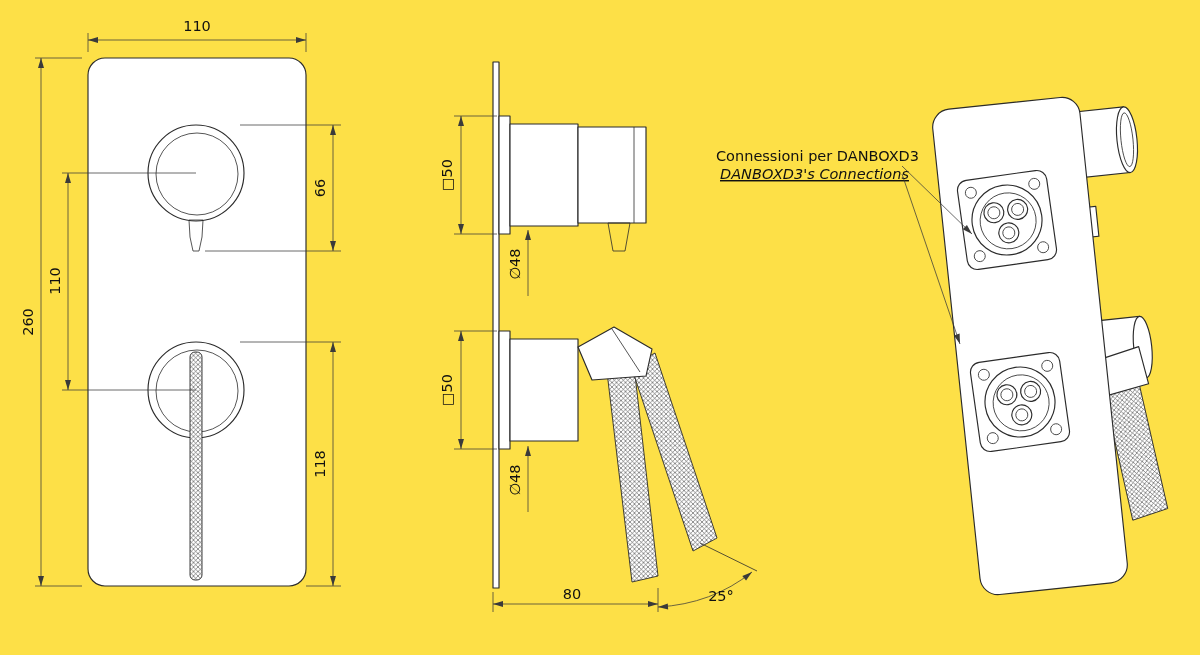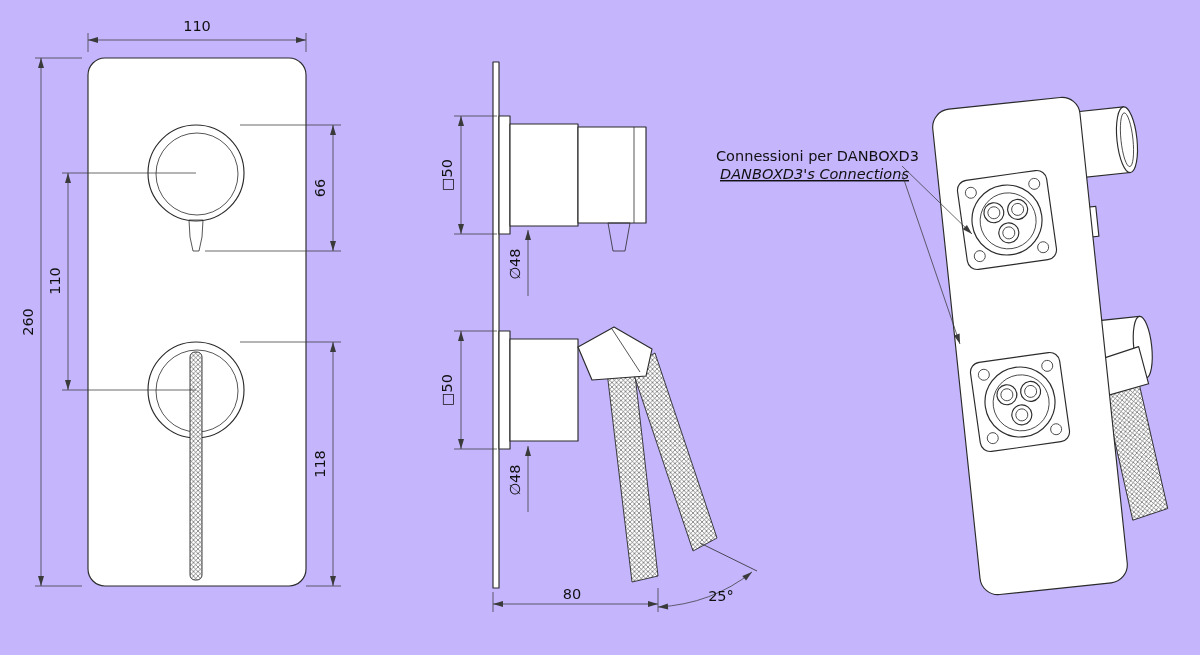--- a/index.html
+++ b/index.html
@@ -1,17 +1,17 @@
 <!DOCTYPE html>
 <html><head>
 <meta charset="utf-8">
 <style>
   html,body{margin:0;padding:0;background:#fff;}
   .canvas{
-    width:1200px;height:655px;background:#c4b5fd;position:relative;overflow:hidden;
+    width:1200px;height:655px;background:#fde047;position:relative;overflow:hidden;
     font-family:"DejaVu Sans",sans-serif;
   }
   svg{display:block;}
   .ol   { fill:#ffffff; stroke:#2b2b2b; stroke-width:1.15; stroke-linejoin:round; }
   .tn   { fill:none;    stroke:#2b2b2b; stroke-width:0.8;  stroke-linejoin:round; }
   .knurl{ fill:url(#knurl); stroke:#2b2b2b; stroke-width:0.9; }
   .dim  { fill:none;    stroke:#3a3a3a; stroke-width:0.75; }
   text.dimtext{ font-family:"DejaVu Sans",sans-serif; font-size:14.5px; fill:#111; }
   text.note   { font-family:"DejaVu Sans",sans-serif; font-size:14.5px; fill:#111; }
   text.it     { font-style:italic; text-decoration:underline; }

